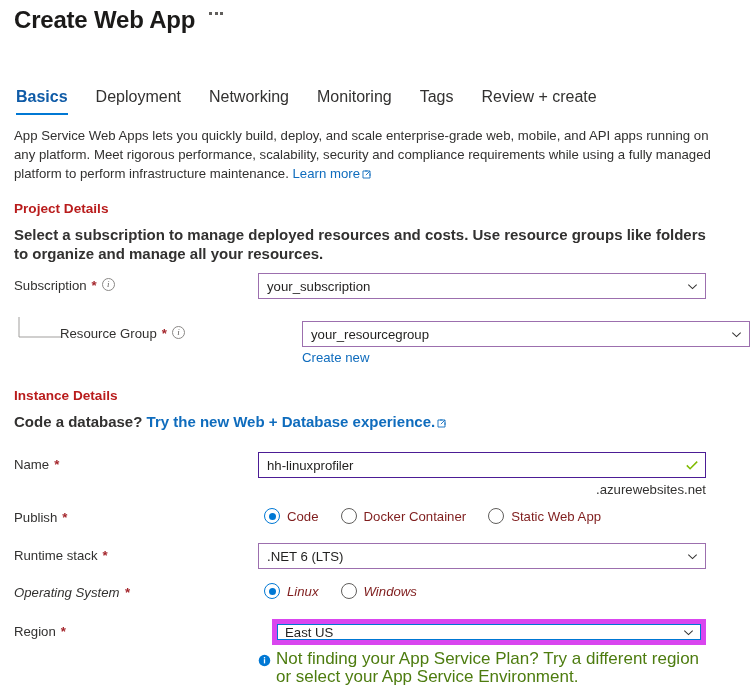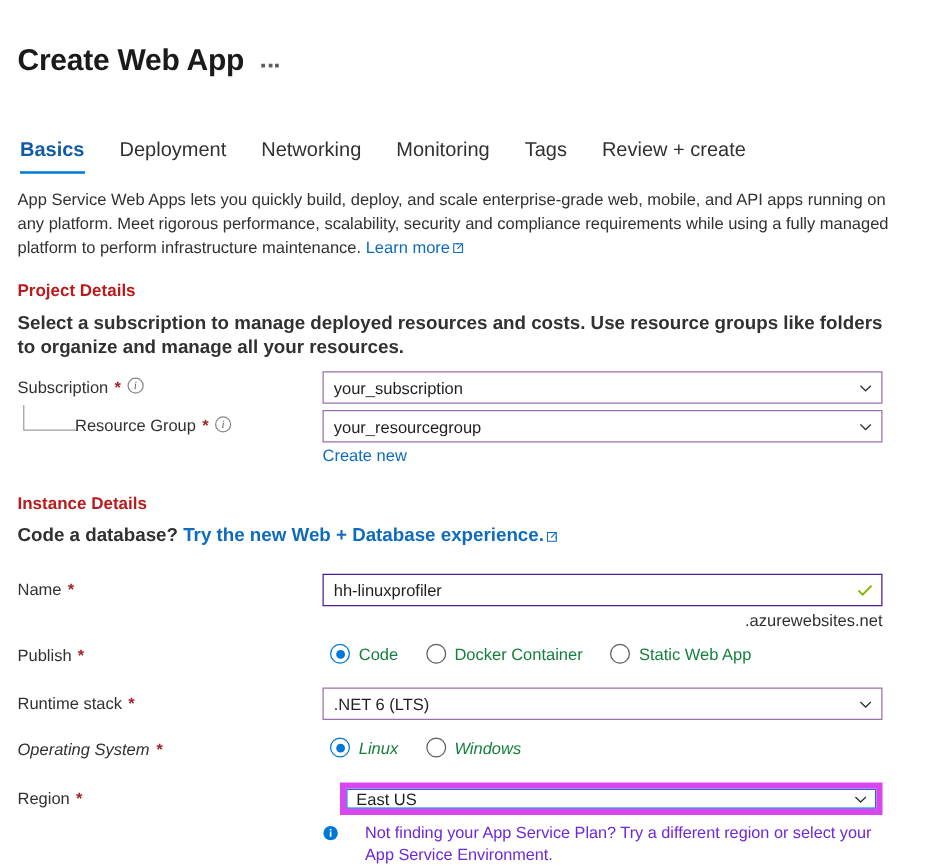--- a/index.html
+++ b/index.html
@@ -11,25 +11,24 @@
     font-family: "Liberation Sans", sans-serif;
     color: #323130;
     overflow: hidden;
   }
 
   .blade { padding: 0 14px; }
 
   
   .title-row {
     display: flex;
-    align-items: center;
+    align-items: flex-start;
     gap: 11px;
     padding-top: 6px;
     height: 44px;
-    margin-top: 24px;
   }
   .blade-title {
     font-size: 24px;
     font-weight: 600;
     color: #1b1a19;
     letter-spacing: -0.2px;
     white-space: nowrap;
   }
   .ellipsis-btn {
     display: flex;
@@ -188,21 +187,21 @@
     gap: 0;
     padding-top: 3px;
   }
   .radio-opt {
     display: flex;
     align-items: center;
     gap: 7px;
     margin-right: 22px;
     cursor: pointer;
     font-size: 13.2px;
-    color: #15803d;
+    color: #7f1d1d;
     white-space: nowrap;
   }
   .dot {
     width: 16px; height: 16px;
     border-radius: 50%;
     border: 1px solid #605e5c;
     background: #fff;
     flex: 0 0 auto;
     position: relative;
   }
@@ -212,25 +211,25 @@
     position: absolute;
     left: 3.5px; top: 3.5px;
     width: 7px; height: 7px;
     border-radius: 50%;
     background: #0078d4;
   }
 
   
   .note {
     display: flex;
-    gap: 21px;
+    gap: 5px;
     margin-top: 5px;
-    font-size: 13px;
+    font-size: 17px;
     line-height: 18px;
-    color: #6d28d9;
+    color: #4d7c0f;
   }
   .note-icon {
     width: 13px; height: 13px;
     flex: 0 0 auto;
     margin-top: 3px;
   }
   .radio-offset { padding-left: 6px; }
 </style>
 </head>
 <body>
@@ -276,21 +275,21 @@
     <div class="field">
       <div class="ctl purple">
         <span class="val">your_subscription</span>
         <span class="chev"><svg width="13" height="13" viewBox="0 0 14 14">
               <path d="M2.5 5L7 9.3 11.5 5" fill="none" stroke="#323130" stroke-width="1.1"></path>
             </svg></span>
       </div>
     </div>
   </div>
 
-  <div class="row" style="margin-top:5px;position:relative;">
+  <div class="row" style="margin-top:22px;position:relative;gap:44px;">
     <span style="position:absolute;left:4px;top:-4px;">
       <svg width="46" height="30" viewBox="0 0 46 30">
           <path d="M1 0 V20 H44" fill="none" stroke="#a19f9d" stroke-width="1"></path>
         </svg>
     </span>
     <div class="row-label indent">
       <span>Resource Group</span>
       <span class="req">*</span>
       <span class="info-icon">i</span>
     </div>

